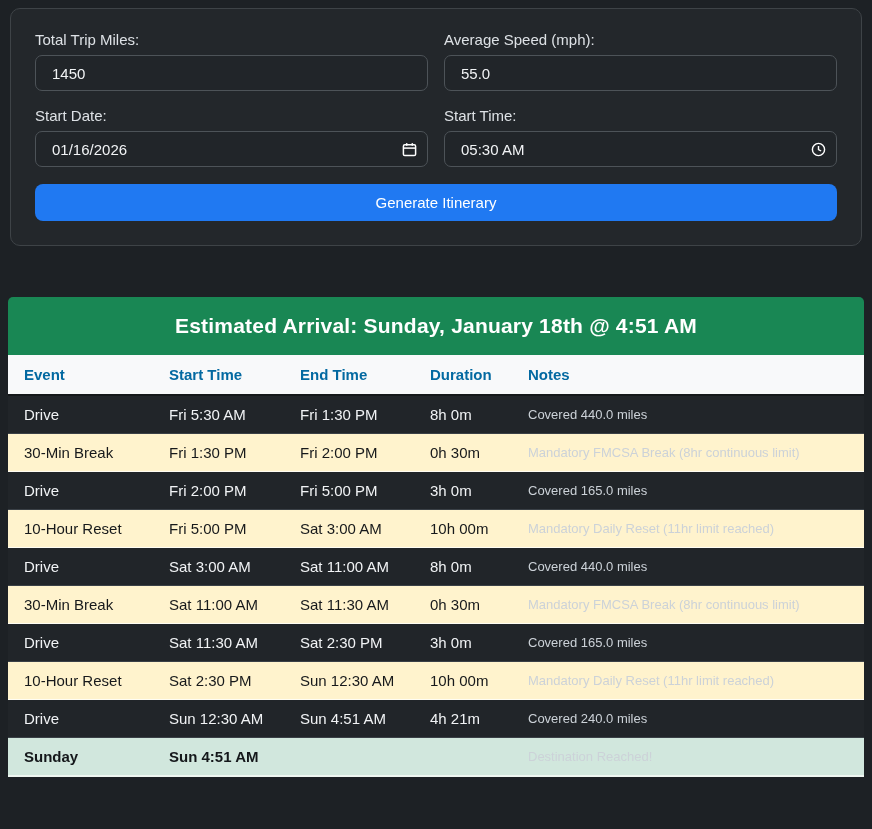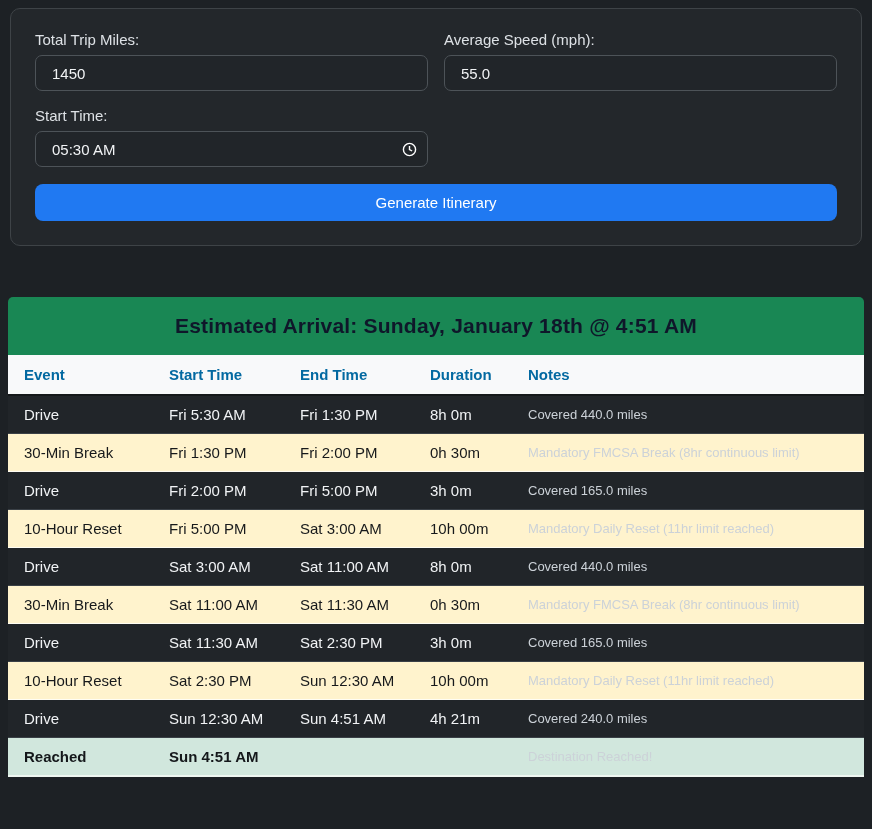--- a/index.html
+++ b/index.html
@@ -67,21 +67,21 @@
     cursor: pointer;
   }
   
   .results {
     margin: 51px 8px 0 8px;
     border-radius: 5px 5px 0 0;
     overflow: hidden;
   }
   .banner {
     background: #198754;
-    color: #0f172a;
+    color: #ffffff;
     text-align: center;
     font-size: 21px;
     font-weight: 700;
     padding: 17px 10px;
     letter-spacing: 0.2px;
   }
   table {
     width: 100%;
     border-collapse: collapse;
     table-layout: fixed;
@@ -118,20 +118,34 @@
     <div class="field">
       <label>Total Trip Miles:</label>
       <div class="input-wrap plain">
         <input type="text" value="1450" style="">
       </div>
     </div>
     <div class="field">
       <label>Average Speed (mph):</label>
       <div class="input-wrap plain">
         <input type="text" value="55.0" style="">
+      </div>
+    </div>
+    <div class="field">
+      <label>Start Date:</label>
+      <div class="input-wrap">
+        <input type="text" value="01/16/2026" style="">
+        <span class="input-icon">
+          <svg viewBox="0 0 16 16" fill="none" stroke="#ffffff" stroke-width="1.6">
+            <rect x="1.5" y="3" width="13" height="11.5" rx="1.5"></rect>
+            <line x1="1.5" y1="6.5" x2="14.5" y2="6.5"></line>
+            <line x1="5" y1="1.2" x2="5" y2="4"></line>
+            <line x1="11" y1="1.2" x2="11" y2="4"></line>
+          </svg>
+        </span>
       </div>
     </div>
     <div class="field">
       <label>Start Time:</label>
       <div class="input-wrap">
         <input type="text" value="05:30 AM" style="">
         <span class="input-icon">
           <svg viewBox="0 0 16 16" fill="none" stroke="#ffffff" stroke-width="1.5">
             <circle cx="8" cy="8" r="6.5"></circle>
             <polyline points="8,4.2 8,8 10.8,9.6"></polyline>
@@ -220,21 +234,21 @@
     <td class="notes">Mandatory Daily Reset (11hr limit reached)</td>
   </tr>
         <tr class="row-dark">
     <td class="ev">Drive</td>
     <td class="st">Sun 12:30 AM</td>
     <td class="en">Sun 4:51 AM</td>
     <td class="du">4h 21m</td>
     <td class="notes">Covered 240.0 miles</td>
   </tr>
         <tr class="row-success">
-    <td class="ev">Reached</td>
+    <td class="ev">Sunday</td>
     <td class="st">Sun 4:51 AM</td>
     <td class="en"></td>
     <td class="du"></td>
     <td class="notes">Destination Reached!</td>
   </tr>
       </tbody>
   </table>
 </div>
 
 </body></html>

